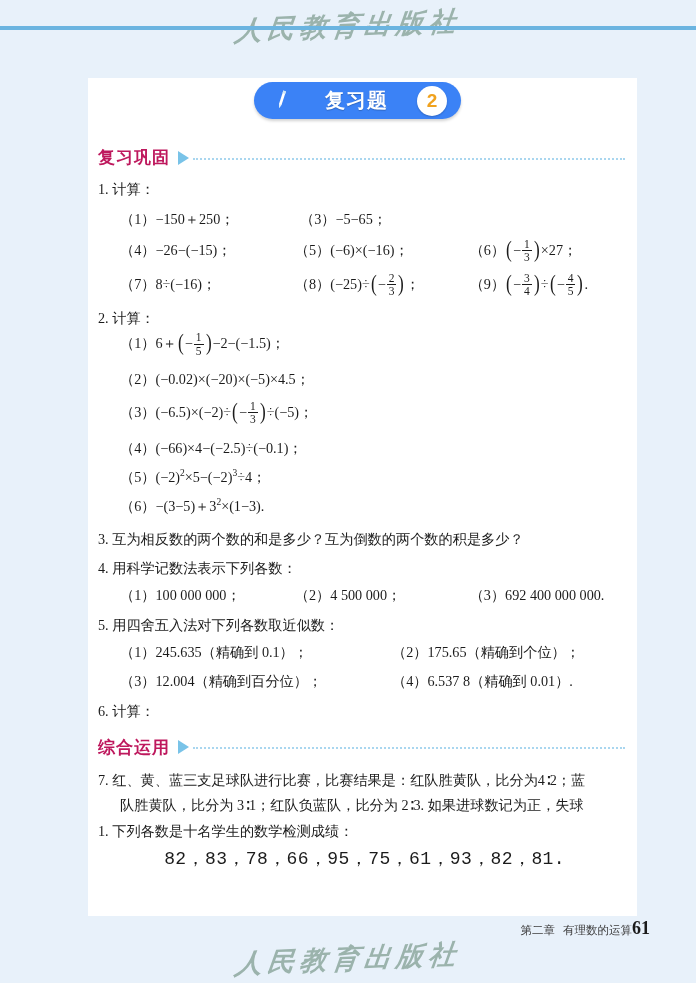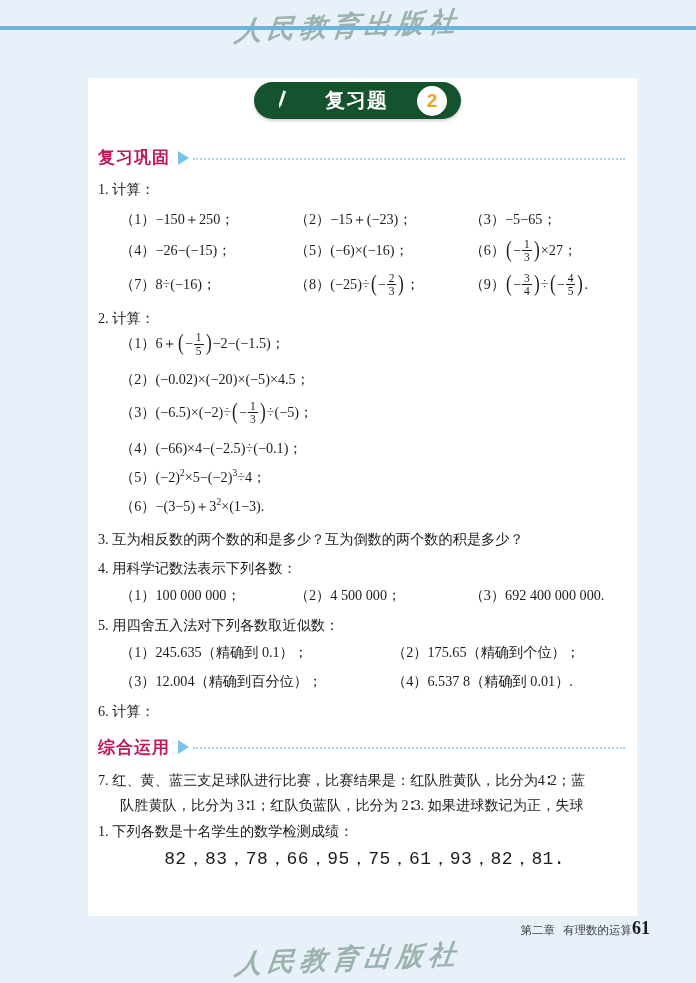--- a/index.html
+++ b/index.html
@@ -46,21 +46,21 @@
     left: 0px; top: 26px;
     width: 696px; height: 4px;
     background: #6bb4e0;
   }
 
   
   .title-pill {
     position: absolute;
     left: 254px; top: 82px;
     width: 207px; height: 37px;
-    background: #14532d;
+    background: #3b82f6;
     border-radius: 19px;
     box-shadow: 0 2px 3px rgba(0,0,0,.18);
     display: flex;
     align-items: center;
     padding: 0 10px;
     box-sizing: border-box;
   }
   .pencil-icon { width: 26px; height: 26px; flex: 0 0 26px; margin-left: 4px;}
   .pill-title {
     flex: 1;
@@ -220,21 +220,20 @@
 
   <div class="section-head">
     <span class="sh-text">复习巩固</span>
     <span class="sh-tri"></span>
     <span class="sh-dots"></span>
   </div>
 
   <div class="prob prob-head">1. 计算：</div>
   <div class="row3">
     <div class="sub">（1）−150＋250；</div>
-    <div class="sub">（2）−15＋(−23)；</div>
     <div class="sub">（3）−5−65；</div>
   </div>
   <div class="row3">
     <div class="sub">（4）−26−(−15)；</div>
     <div class="sub">（5）(−6)×(−16)；</div>
     <div class="sub"><span>（6）</span><span class="pbig">(</span>−<span class="frac">
           <span class="num">1</span>
           <span class="den">3</span>
         </span><span class="pbig">)</span><span>×27；</span></div>
   </div>

